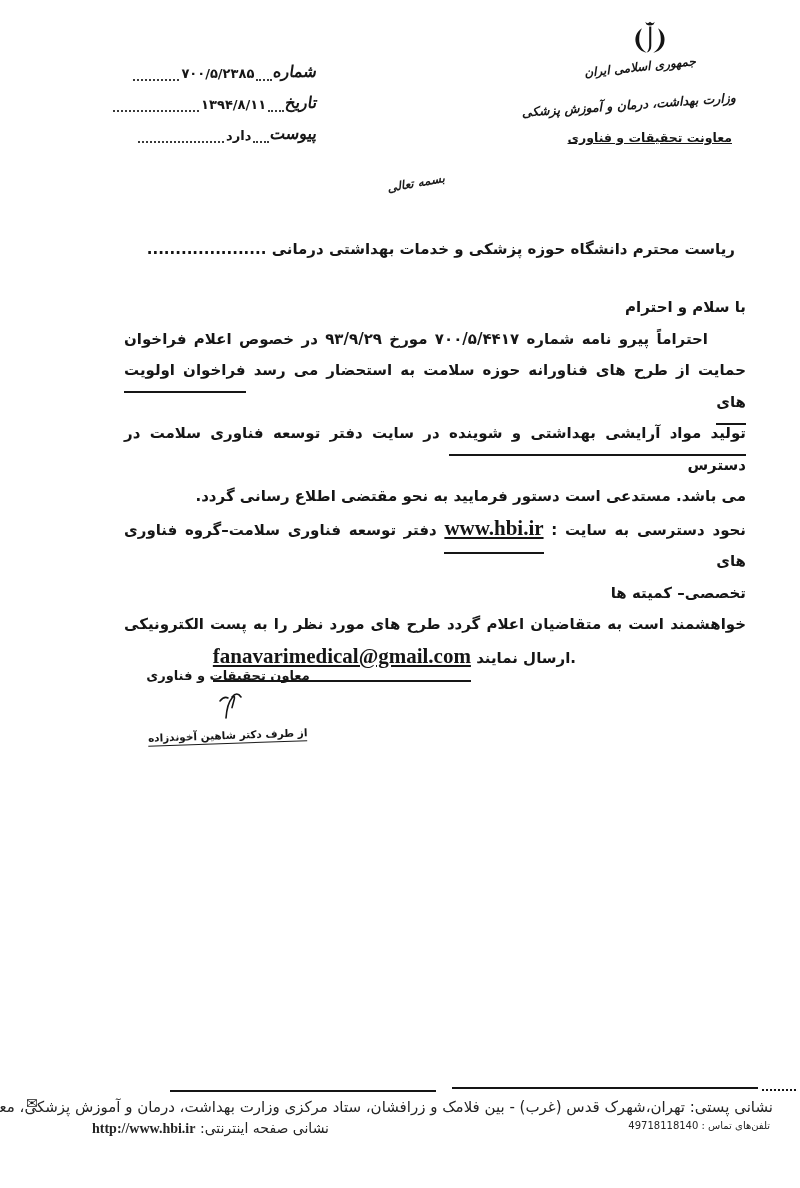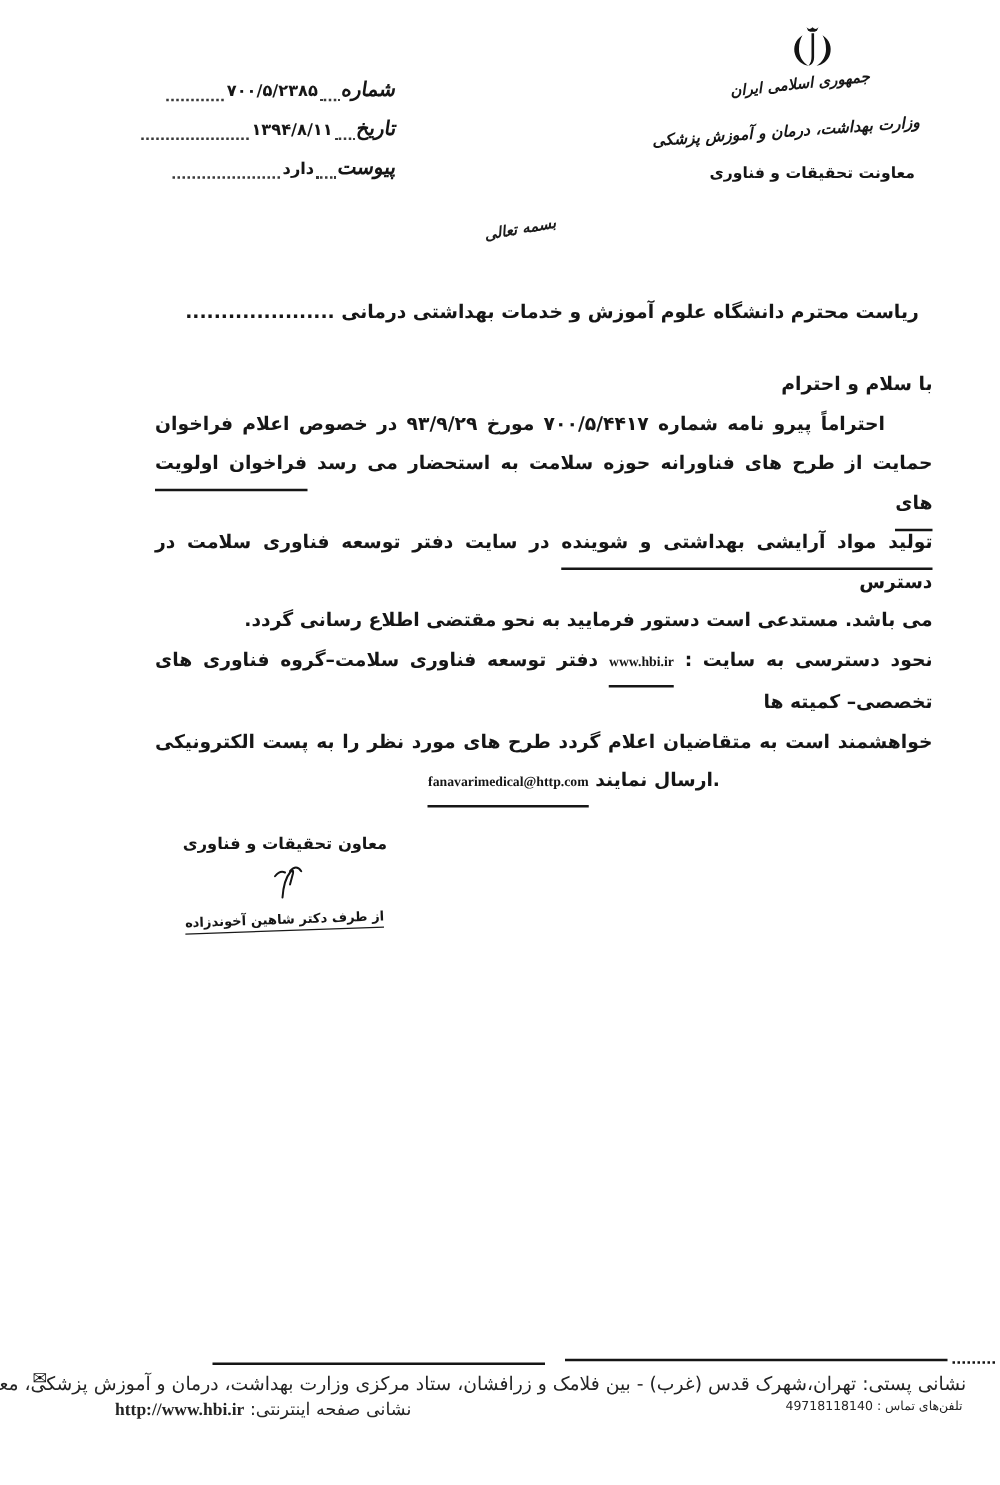--- a/index.html
+++ b/index.html
@@ -15,21 +15,21 @@
     font-size:12px;font-style:italic;font-weight:bold;transform:rotate(-6deg);
     direction:rtl;white-space:nowrap;
   }
   .gov-line2{
     position:absolute;left:560px;top:96px;width:176px;text-align:center;
     font-size:12.5px;font-style:italic;font-weight:bold;transform:rotate(-4deg);
     direction:rtl;white-space:nowrap;
   }
   .dept{
     position:absolute;left:592px;top:130px;width:140px;text-align:center;
-    font-size:12.5px;font-weight:bold;direction:rtl;white-space:nowrap;
+    font-size:12.5px;font-weight:bold;direction:rtl;white-space:nowrap;text-decoration:underline;
   }
   
   .meta{position:absolute;left:66px;top:50px;width:250px;direction:rtl;}
   .meta-row{display:flex;direction:rtl;align-items:flex-end;height:31px;font-size:14px;}
   .meta-label{font-weight:bold;font-style:italic;font-size:16px;transform:skewX(6deg);white-space:nowrap;}
   .meta-value{font-weight:bold;font-size:13px;margin:0 2px;white-space:nowrap;}
   .dots{display:inline-block;height:1.05em;border-bottom:2px dotted #3a3a3a;}
   .dots.sm{width:16px;}
   .dots.lg{width:46px;}
   .dots.xl{width:86px;}
@@ -44,21 +44,21 @@
     position:absolute;left:65px;top:240px;width:670px;direction:rtl;
     text-align:right;font-size:15px;font-weight:bold;
   }
   
   .body-lines{position:absolute;left:76px;top:292px;width:670px;direction:rtl;}
   .bline{min-height:31.5px;line-height:31.5px;font-size:15px;font-weight:bold;text-align:right;}
   .bline.justify{text-align:justify;text-align-last:justify;margin-left:48px;}
   .bline.indent{text-indent:38px;}
   .bline.ltr-shift{direction:ltr;text-align:right;margin-right:170px;}
   .bline .u{border-bottom:2px solid #161616;padding-bottom:12px;}
-  .bline .latin{font-family:"Liberation Serif","DejaVu Serif",serif;font-size:11px;unicode-bidi:embed;}
+  .bline .latin{font-family:"Liberation Serif","DejaVu Serif",serif;font-size:21px;unicode-bidi:embed;text-decoration:underline;}
   
   .signature{position:absolute;left:128px;top:666px;width:200px;text-align:center;direction:rtl;}
   .sig-name{font-size:14px;font-weight:bold;line-height:21px;white-space:nowrap;}
   .sig-title{font-size:13px;font-weight:bold;line-height:20px;white-space:nowrap;}
   .sig-scribble{display:block;margin:0 auto;margin-top:2px;}
   .sig-behalf{
     display:inline-block;font-size:10.5px;font-weight:bold;transform:rotate(-2deg);
     border-bottom:1.5px solid #1a1a1a;padding-bottom:2px;white-space:nowrap;
   }
   
@@ -115,32 +115,32 @@
     <div class="meta-row">
       <span class="meta-label">پیوست</span>
       <span class="dots sm"></span>
       <span class="meta-value">دارد</span>
       <span class="dots xl"></span>
     </div>
   </div>
 
   <div class="besmele">بسمه تعالی</div>
 
-  <div class="addressee">ریاست محترم دانشگاه علوم آموزش و خدمات بهداشتی درمانی .....................</div>
+  <div class="addressee">ریاست محترم دانشگاه حوزه پزشکی و خدمات بهداشتی درمانی .....................</div>
 
   <div class="body-lines">
       <div class="bline "><span>با سلام و احترام</span></div>
       <div class="bline justify indent"><span>احتراماً پیرو نامه شماره ۷۰۰/۵/۴۴۱۷ مورخ ۹۳/۹/۲۹ در خصوص اعلام فراخوان</span></div>
       <div class="bline justify"><span>حمایت از طرح های فناورانه حوزه سلامت به استحضار می رسد </span><span class="u">فراخوان اولویت های</span></div>
       <div class="bline justify"><span class="u">تولید مواد آرایشی بهداشتی و شوینده</span><span> در سایت دفتر توسعه فناوری سلامت در دسترس</span></div>
       <div class="bline "><span>می باشد. مستدعی است دستور فرمایید به نحو مقتضی اطلاع رسانی گردد.</span></div>
       <div class="bline justify"><span>نحود دسترسی به سایت : </span><span class="u latin" dir="ltr">www.hbi.ir</span><span> دفتر توسعه فناوری سلامت–گروه فناوری های</span></div>
       <div class="bline "><span>تخصصی– کمیته ها</span></div>
       <div class="bline justify"><span>خواهشمند است به متقاضیان اعلام گردد طرح های مورد نظر را به پست الکترونیکی</span></div>
-      <div class="bline ltr-shift"><span class="u latin" dir="ltr">fanavarimedical@http.com</span><span> ارسال نمایند.</span></div>
+      <div class="bline ltr-shift"><span class="u latin" dir="ltr">fanavarimedical@gmail.com</span><span> ارسال نمایند.</span></div>
     </div>
 
   <div class="signature">
     <div class="sig-title">معاون تحقیقات و فناوری</div>
     <svg class="sig-scribble" width="70" height="36" viewBox="0 0 70 36" xmlns="http://www.w3.org/2000/svg">
       <path d="M33 30 q1-14 6-20 q3-3.5 2.4 0.6 l-2.4 9 M39 9 q5-6 9 0 M27 13 q4-5 8-3" fill="none" stroke="#141414" stroke-width="1.6" stroke-linecap="round"></path>
     </svg>
     <div>
       <span class="sig-behalf">از طرف دکتر شاهین آخوندزاده</span>
     </div>

